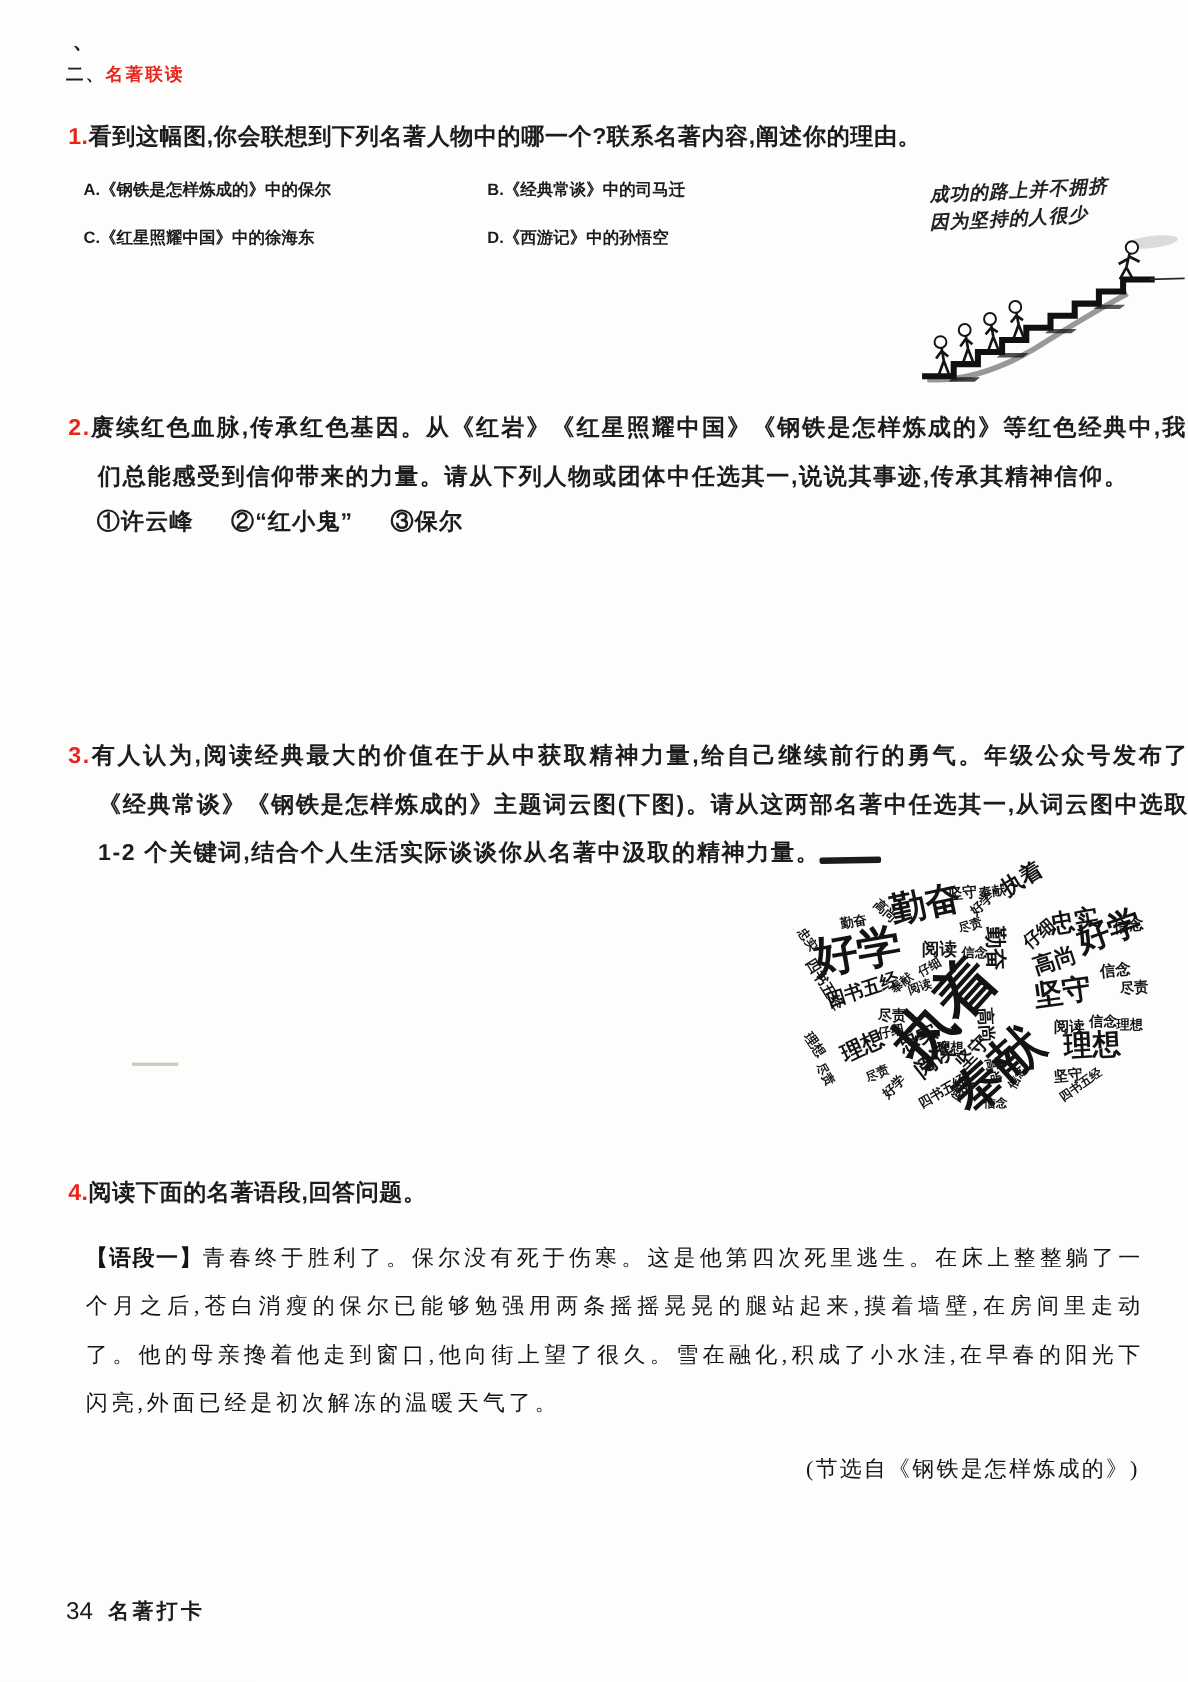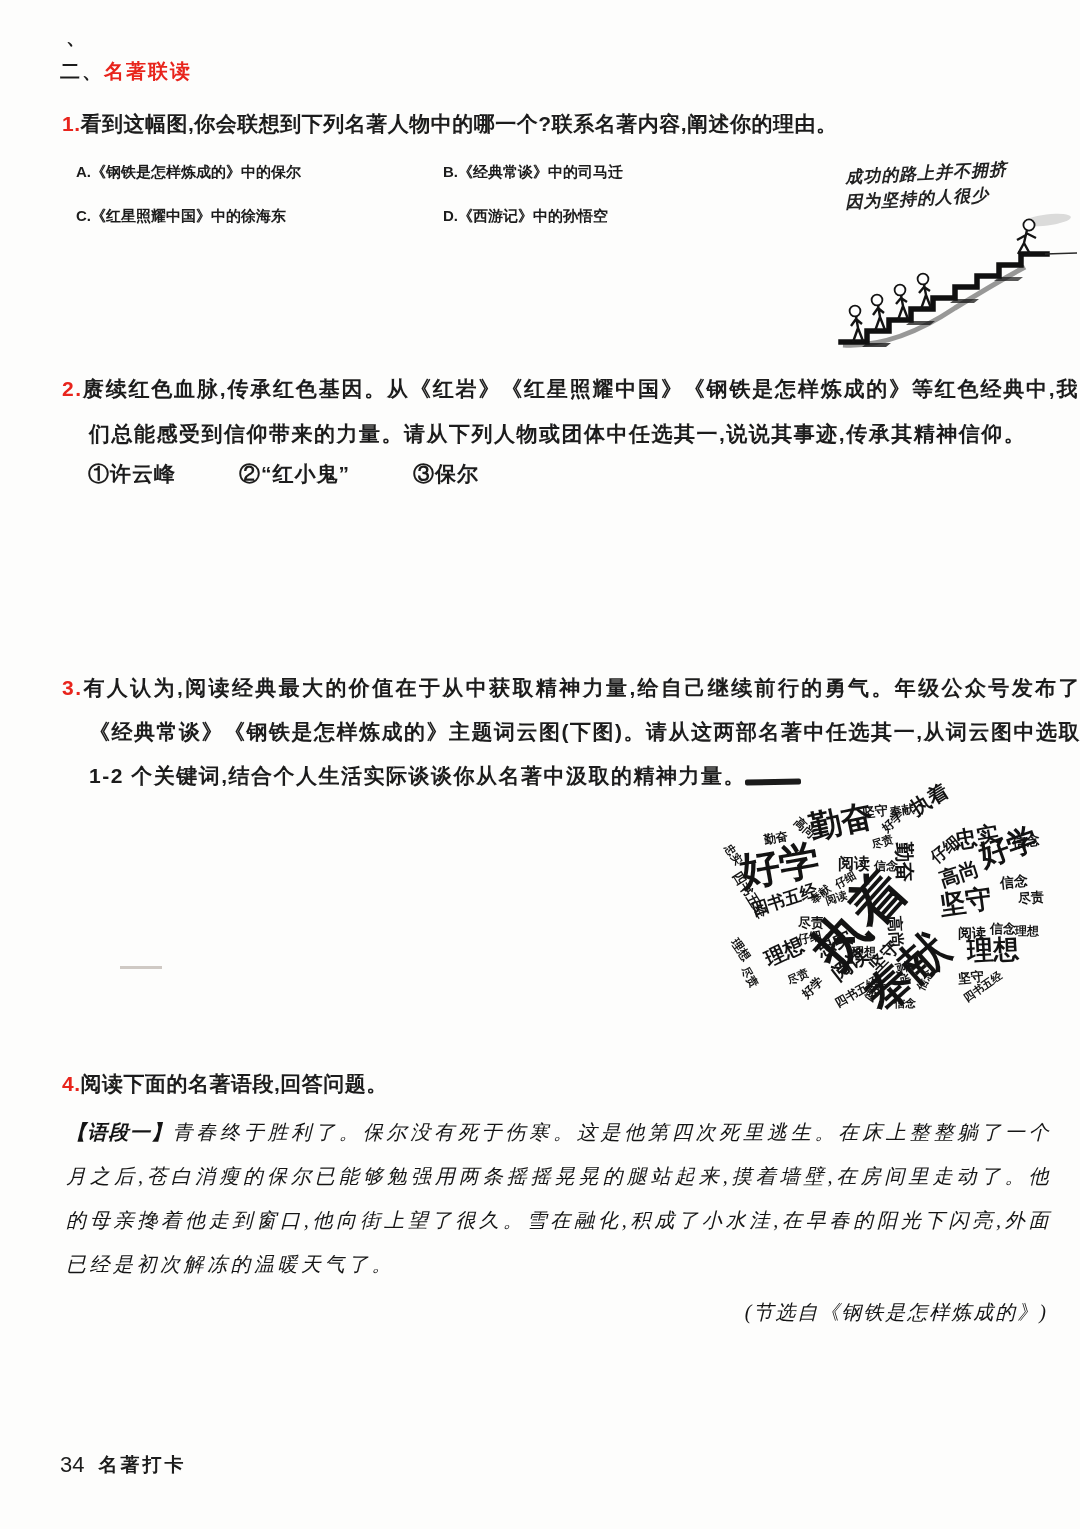--- a/index.html
+++ b/index.html
@@ -6,21 +6,21 @@
   .page {
     position:relative; width:1080px; height:1529px; margin:0 auto;
     background:#fdfdfc; overflow:hidden; color:#1c1c1c;
     font-family:"Liberation Sans", sans-serif;
   }
   .abs { position:absolute; }
   .hei { font-family:"Liberation Sans", sans-serif; font-weight:700; }
   .qnum { color:#e8241c; font-weight:700; }
 
   .stray-mark { left:66px; top:24px; font-size:20px; font-weight:700; }
-  .section-head { left:60px; top:58px; font-size:20px; letter-spacing:2px; }
+  .section-head { left:60px; top:58px; font-size:16px; letter-spacing:2px; }
   .section-head .title { color:#e8241c; }
 
   .q-line { font-size:21px; letter-spacing:0.5px; }
   .q1-line { left:62px; top:110px; width:960px; }
 
   .options { left:76px; top:150px; width:680px; font-size:15px; font-weight:700; }
   .opt-row { display:flex; height:44px; align-items:center; }
   .opt-a { width:367px; }
 
   
@@ -28,37 +28,37 @@
   .caption { position:absolute; left:12px; width:230px;
     font-family:"Liberation Serif", serif; font-style:italic; font-weight:700;
     font-size:17px; letter-spacing:1px; transform:rotate(-3deg); color:#222; }
   .caption.l1 { top:6px; }
   .caption.l2 { top:31px; }
   .stairs-svg { position:absolute; left:0px; top:58px; }
 
   .q-para { font-size:21px; font-weight:700; letter-spacing:1.5px; text-align:justify;
     padding-left:27px; text-indent:-27px; }
   .q2-para { left:62px; top:366px; width:990px; line-height:45px; }
-  .q2-choices { left:88px; top:460px; font-size:21px; font-weight:700; display:flex; gap:63px; letter-spacing:1px; }
+  .q2-choices { left:88px; top:460px; font-size:21px; font-weight:700; display:flex; gap:34px; letter-spacing:1px; }
   .q3-para { left:62px; top:666px; width:992px; line-height:44px; }
 
   
   .word-cloud { left:722px; top:780px; width:348px; height:252px; }
   .wc-word { position:absolute; white-space:nowrap; line-height:1;
     transform-origin:left center; color:#131313;
     font-family:"Liberation Sans", sans-serif; }
   .print-smudge { left:745px; top:779px; width:56px; height:6px; background:#1b1b1b;
     border-radius:2px; transform:rotate(-1deg); }
   .faint-dash { left:120px; top:966px; width:42px; height:3px; background:#cfc9c4; }
 
   .q4-head { left:62px; top:1070px; width:900px; }
   .passage { left:62px; top:1106px; width:994px;
     font-family:"Liberation Serif", serif; font-size:20px; line-height:44px;
     letter-spacing:3.5px; text-align:justify; color:#141414; }
-  .passage p { margin:4px;font-style:italic; }
+  .passage p { margin:16px; }
   .passage-tag { font-family:"Liberation Sans", sans-serif; font-weight:700; letter-spacing:1px; }
   .p-underline { text-indent:2em; text-decoration:underline;
     text-underline-offset:7px; text-decoration-thickness:1.6px; }
   .p-indent { text-indent:2em; }
   .p-source { text-align:right; padding-right:4px; letter-spacing:2px; }
 
   .footer { left:60px; top:1452px; display:flex; align-items:center; gap:14px; }
   .page-num { font-size:22px; font-weight:400; }
   .footer-label { font-size:19px; font-weight:700; letter-spacing:3px; }
 </style>

